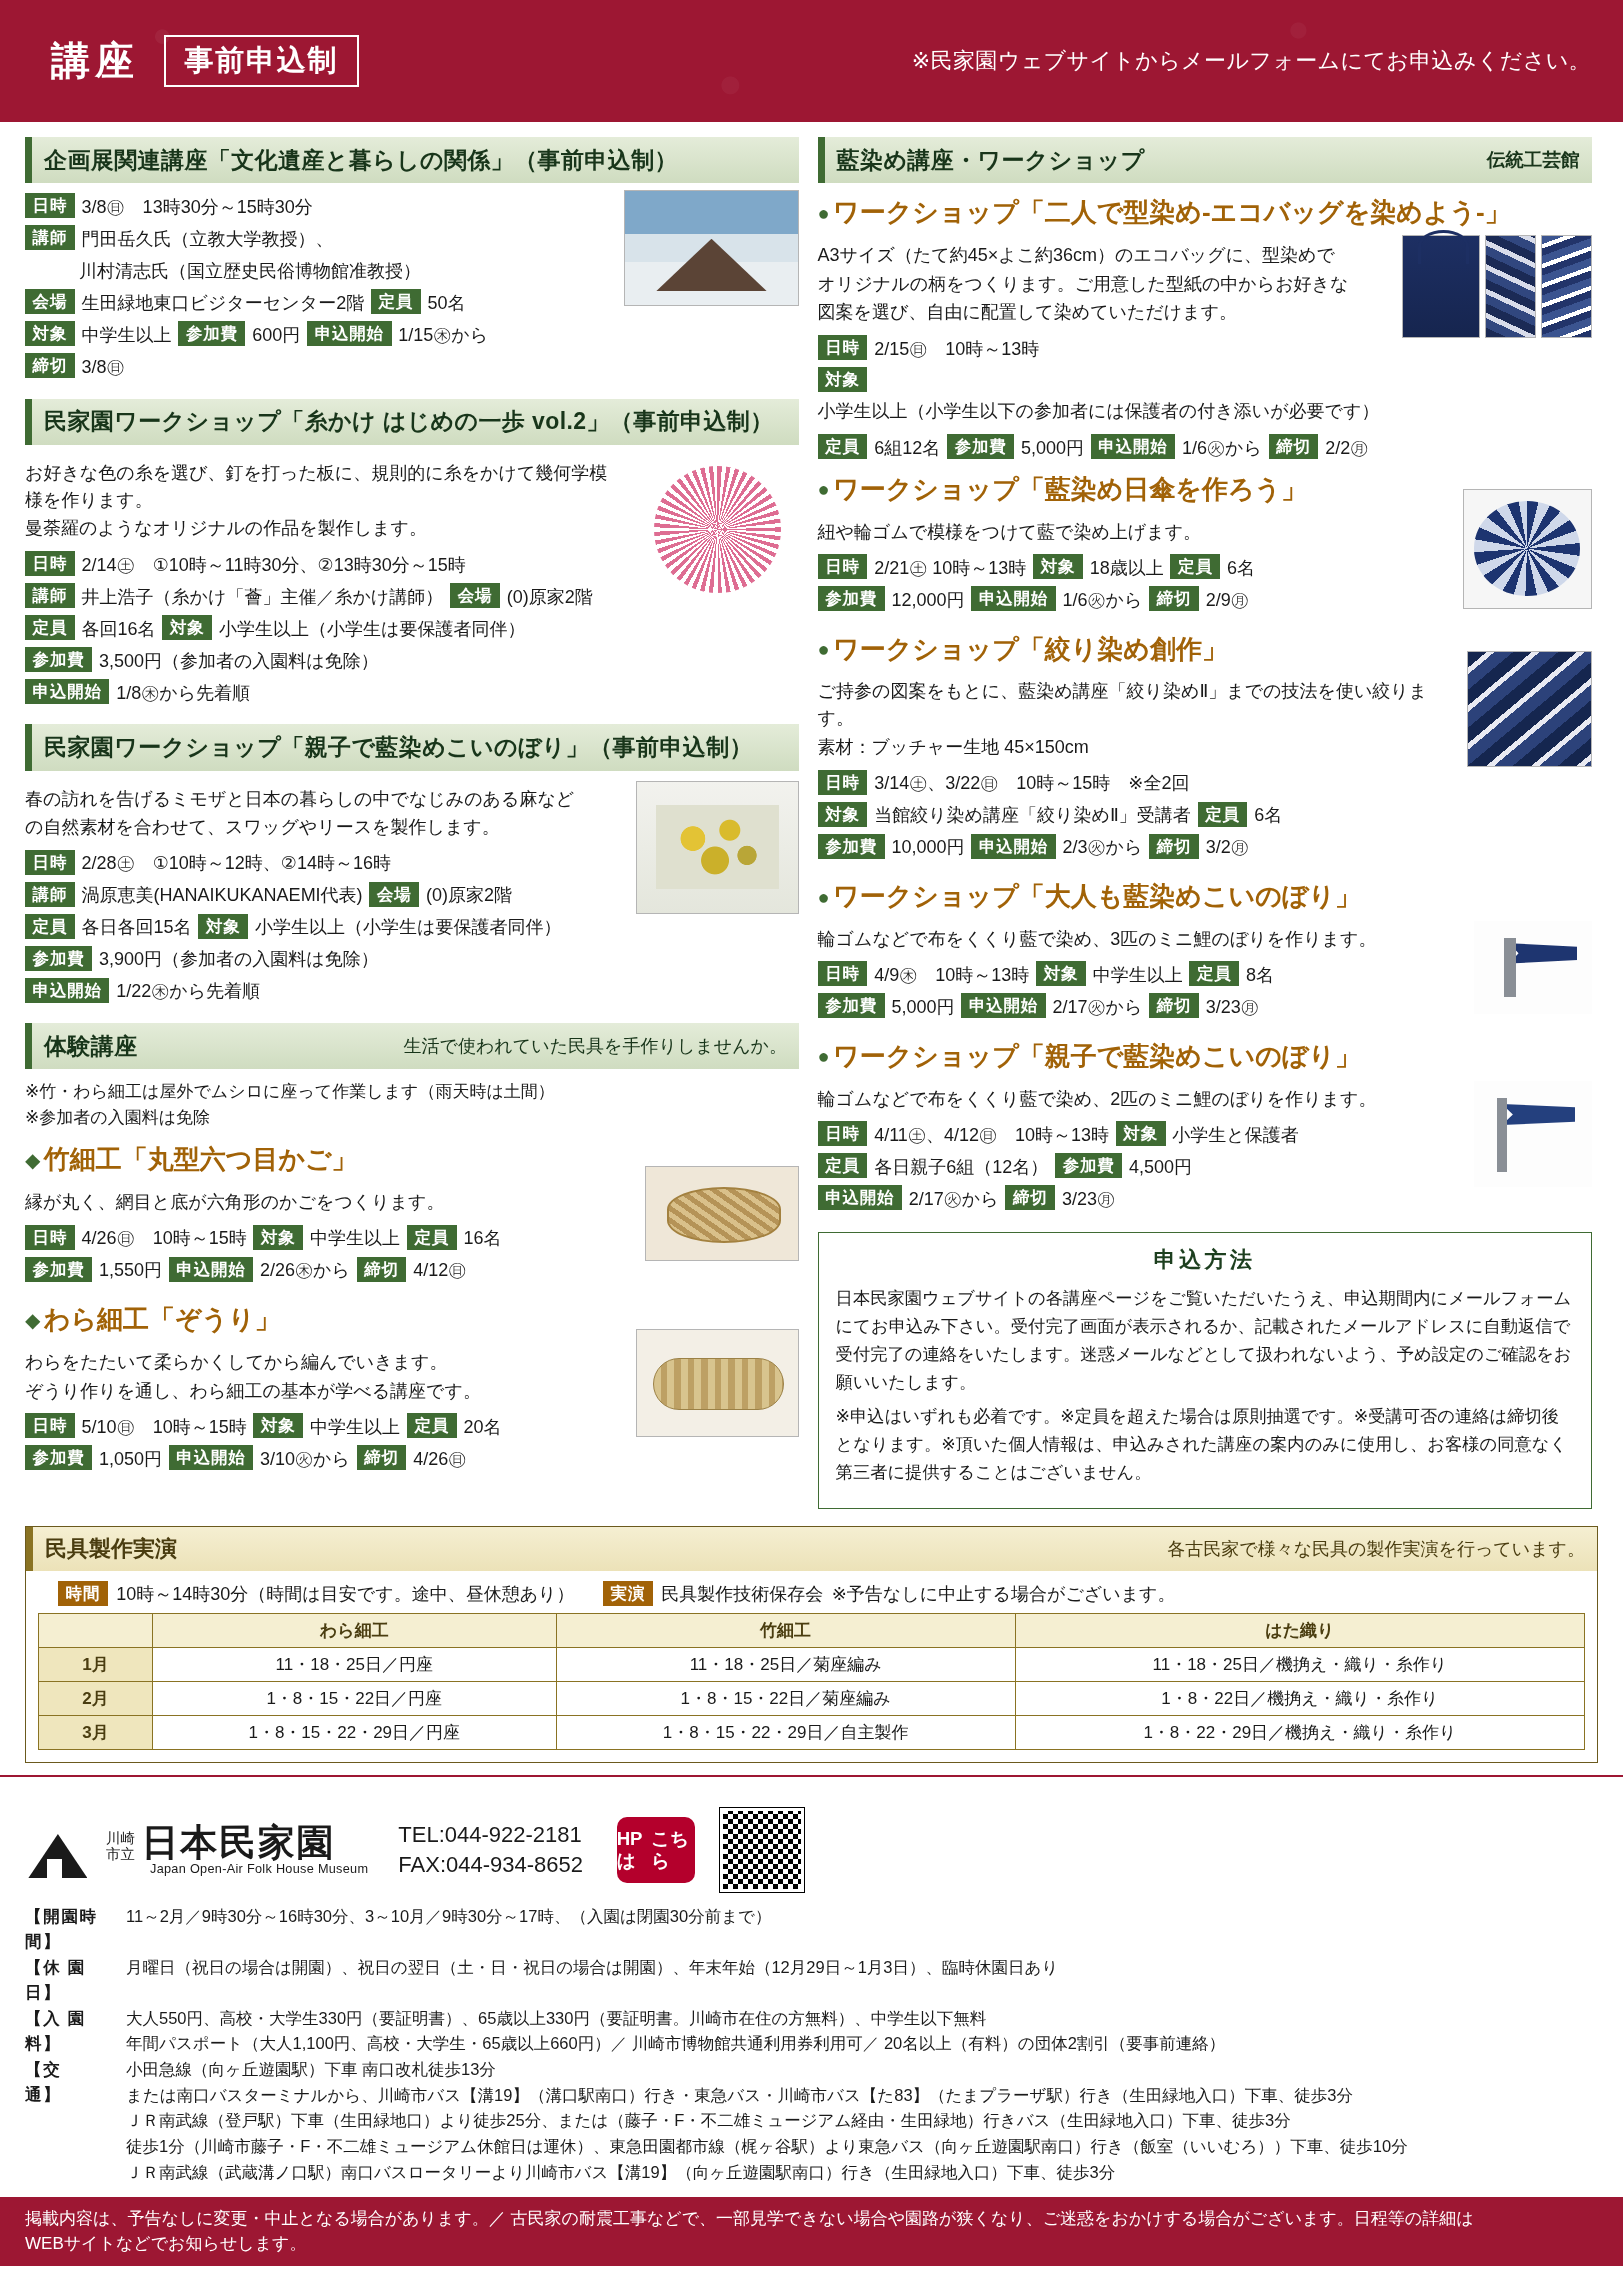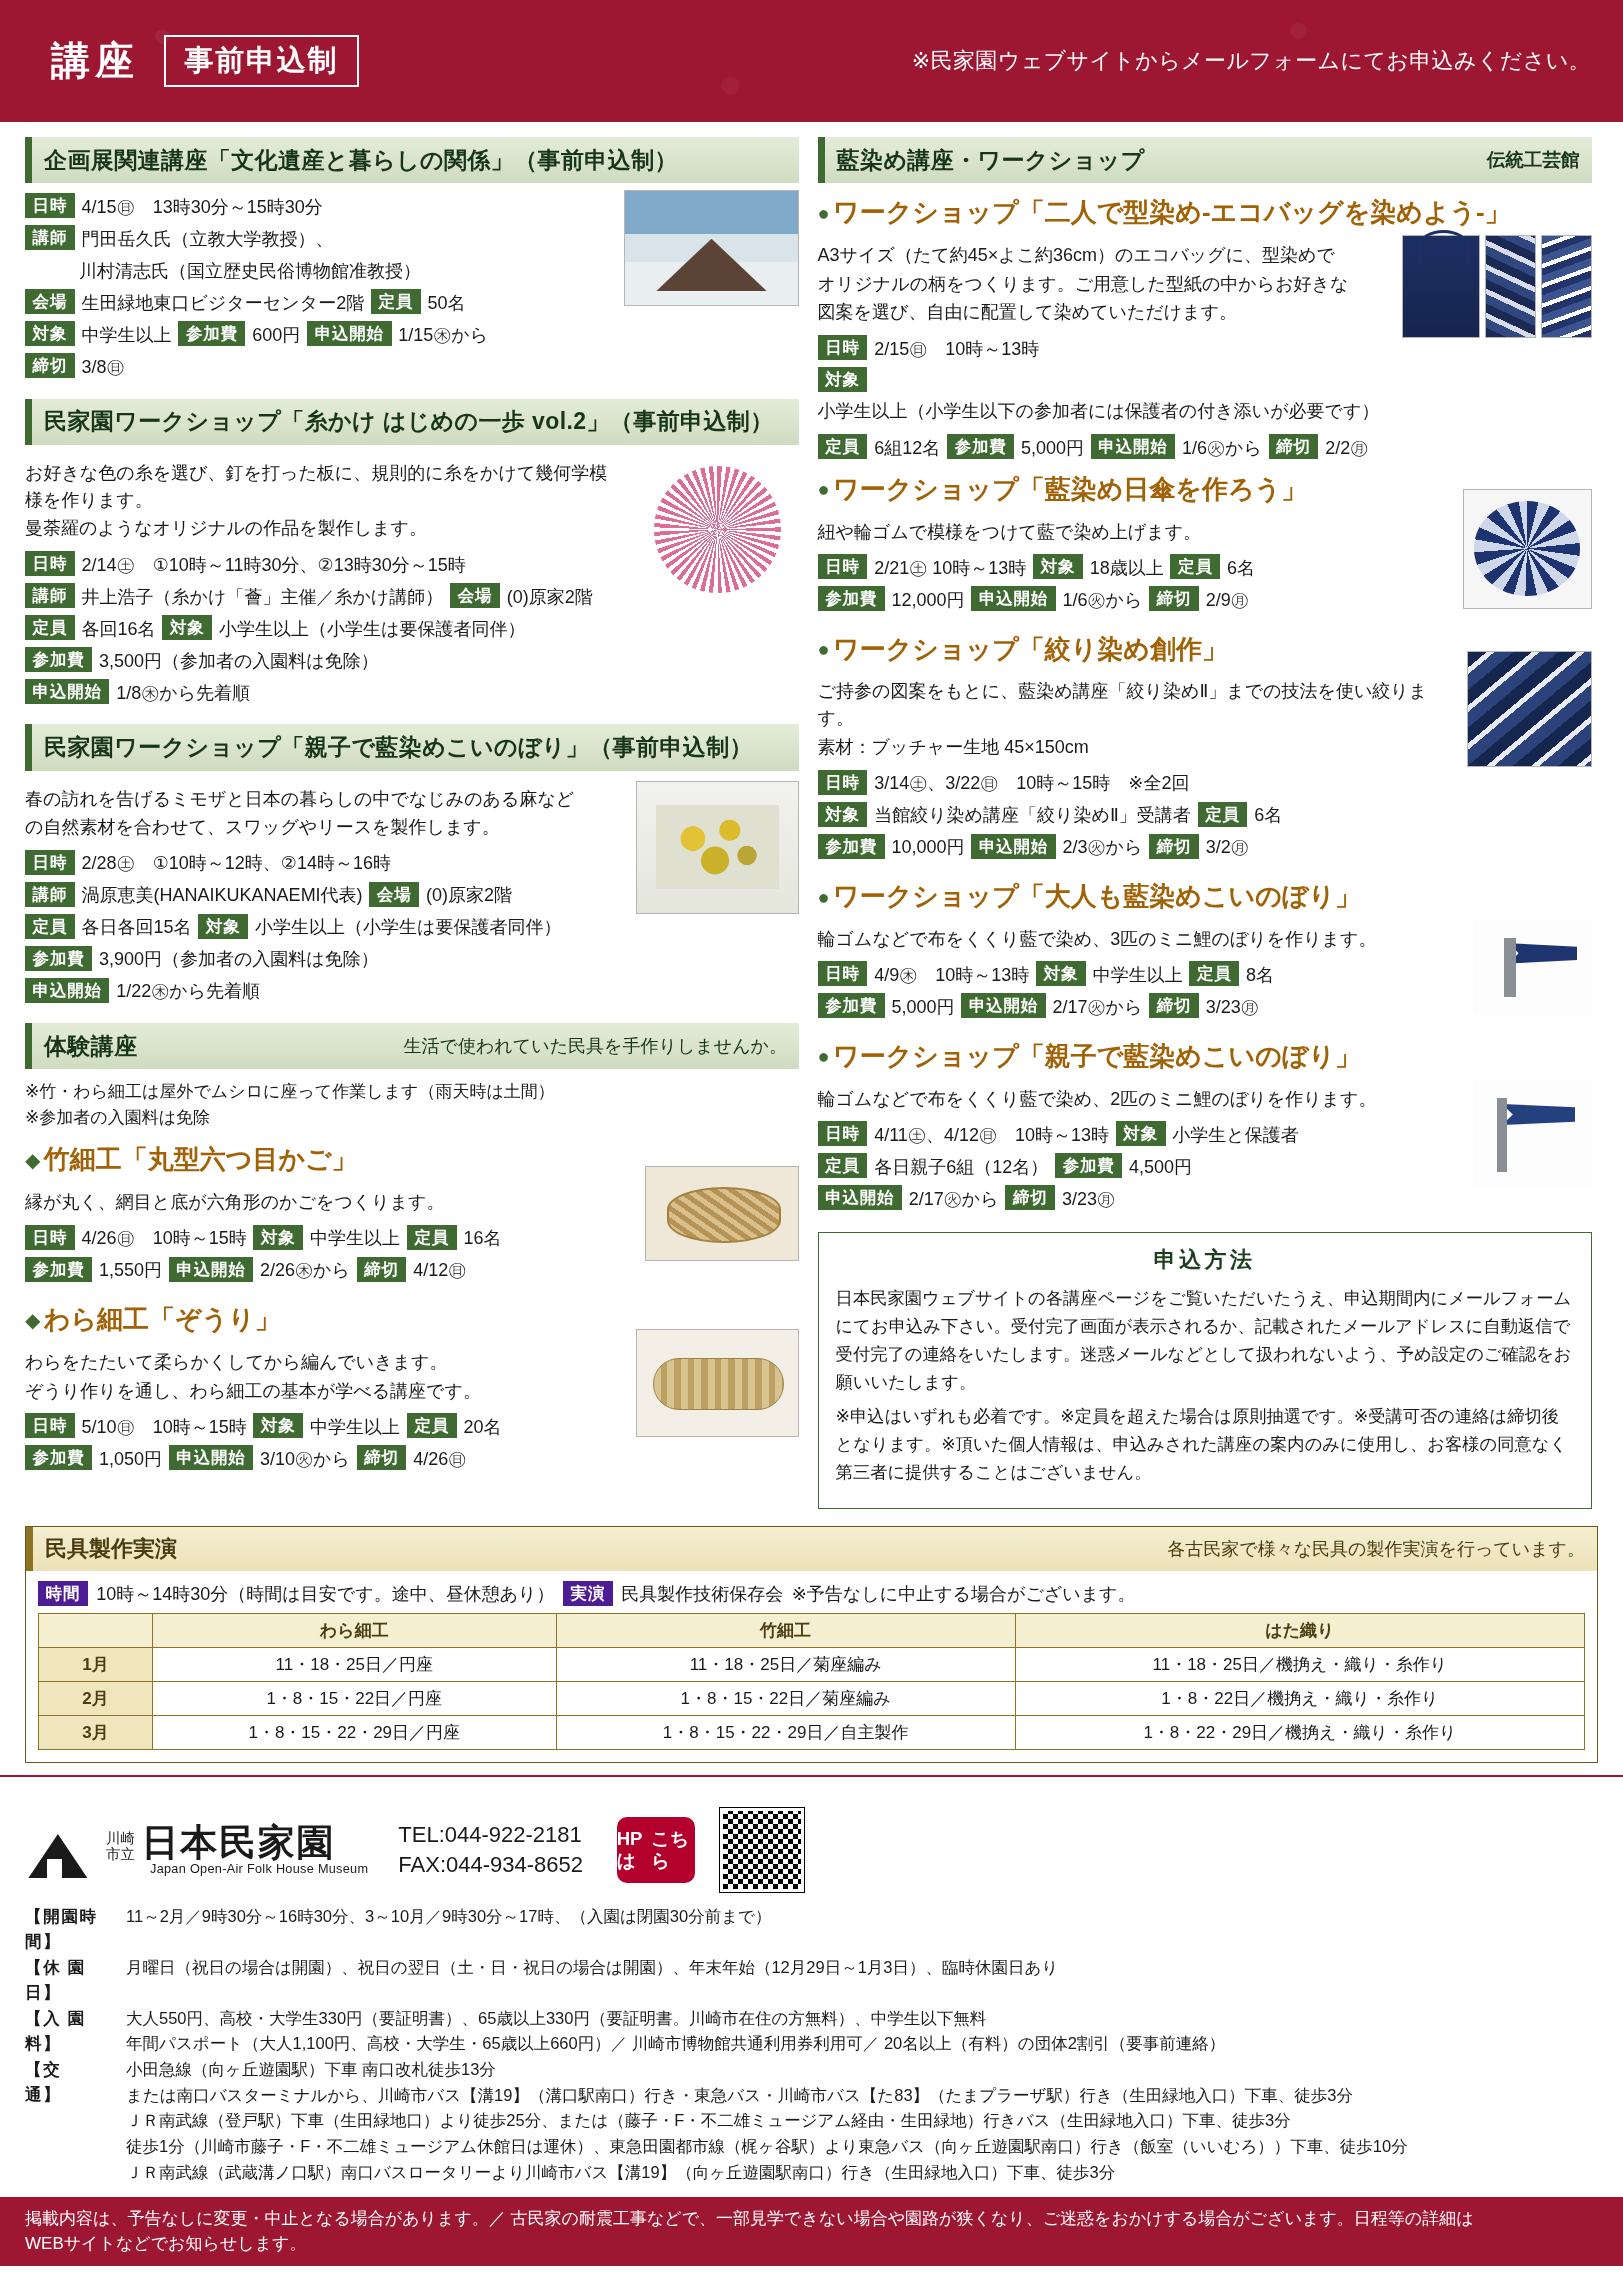--- a/index.html
+++ b/index.html
@@ -159,21 +159,21 @@
 
   
   .demo{margin:17px 25px 0 25px;border:1.7px solid #6b5a1e;}
   .demo .head{
     background:linear-gradient(to bottom,#f5efd2,#ece2b8);border-left:7.6px solid #8a7323;
     display:flex;align-items:center;padding:6.8px 12px;
   }
   .demo .head .t{font-size:22px;font-weight:bold;color:#4a3d10;}
   .demo .head .r{margin-left:auto;font-size:18px;color:#4a3d10;}
   .demo .info{display:flex;align-items:center;gap:8.5px;padding:9.3px 12px 6.8px 12px;flex-wrap:wrap;}
-  .lbl.gold{background:#4c1d95;}
+  .lbl.gold{background:#a16207;margin-left:20px;}
   .demo table{width:100%;border-collapse:collapse;font-size:17px;}
   .demo th,.demo td{border:0.8px solid #8a7323;padding:5px 17px;text-align:center;}
   .demo thead th{background:#f5efd2;font-weight:bold;color:#4a3d10;}
   .demo tbody th{background:#efe6bd;width:79px;color:#4a3d10;}
 
   
   .footer{margin-top:22px;padding:0 25px;}
   .logo-row{display:flex;align-items:center;gap:15px;padding:8.5px 0 3.4px 0;}
   .logo-mark{width:66px;height:66px;position:relative;}
   .logo-mark:after{
@@ -228,21 +228,21 @@
 
       <div class="col">
 
         <div class="sec-head">
           <span class="t">企画展関連講座「文化遺産と暮らしの関係」（事前申込制）</span>
         </div>
         <div class="block with-img">
           <div class="txt">
             <div class="spec">
               <span class="lbl">日時</span>
-              <span class="val">4/15㊐　13時30分～15時30分</span>
+              <span class="val">3/8㊐　13時30分～15時30分</span>
             </div>
             <div class="spec">
               <span class="lbl">講師</span>
               <span class="val">門田岳久氏（立教大学教授）、</span>
             </div>
             <div class="spec">
               <span class="val" style="margin-left:54px">川村清志氏（国立歴史民俗博物館准教授）</span>
             </div>
             <div class="spec">
               <span class="lbl">会場</span>

